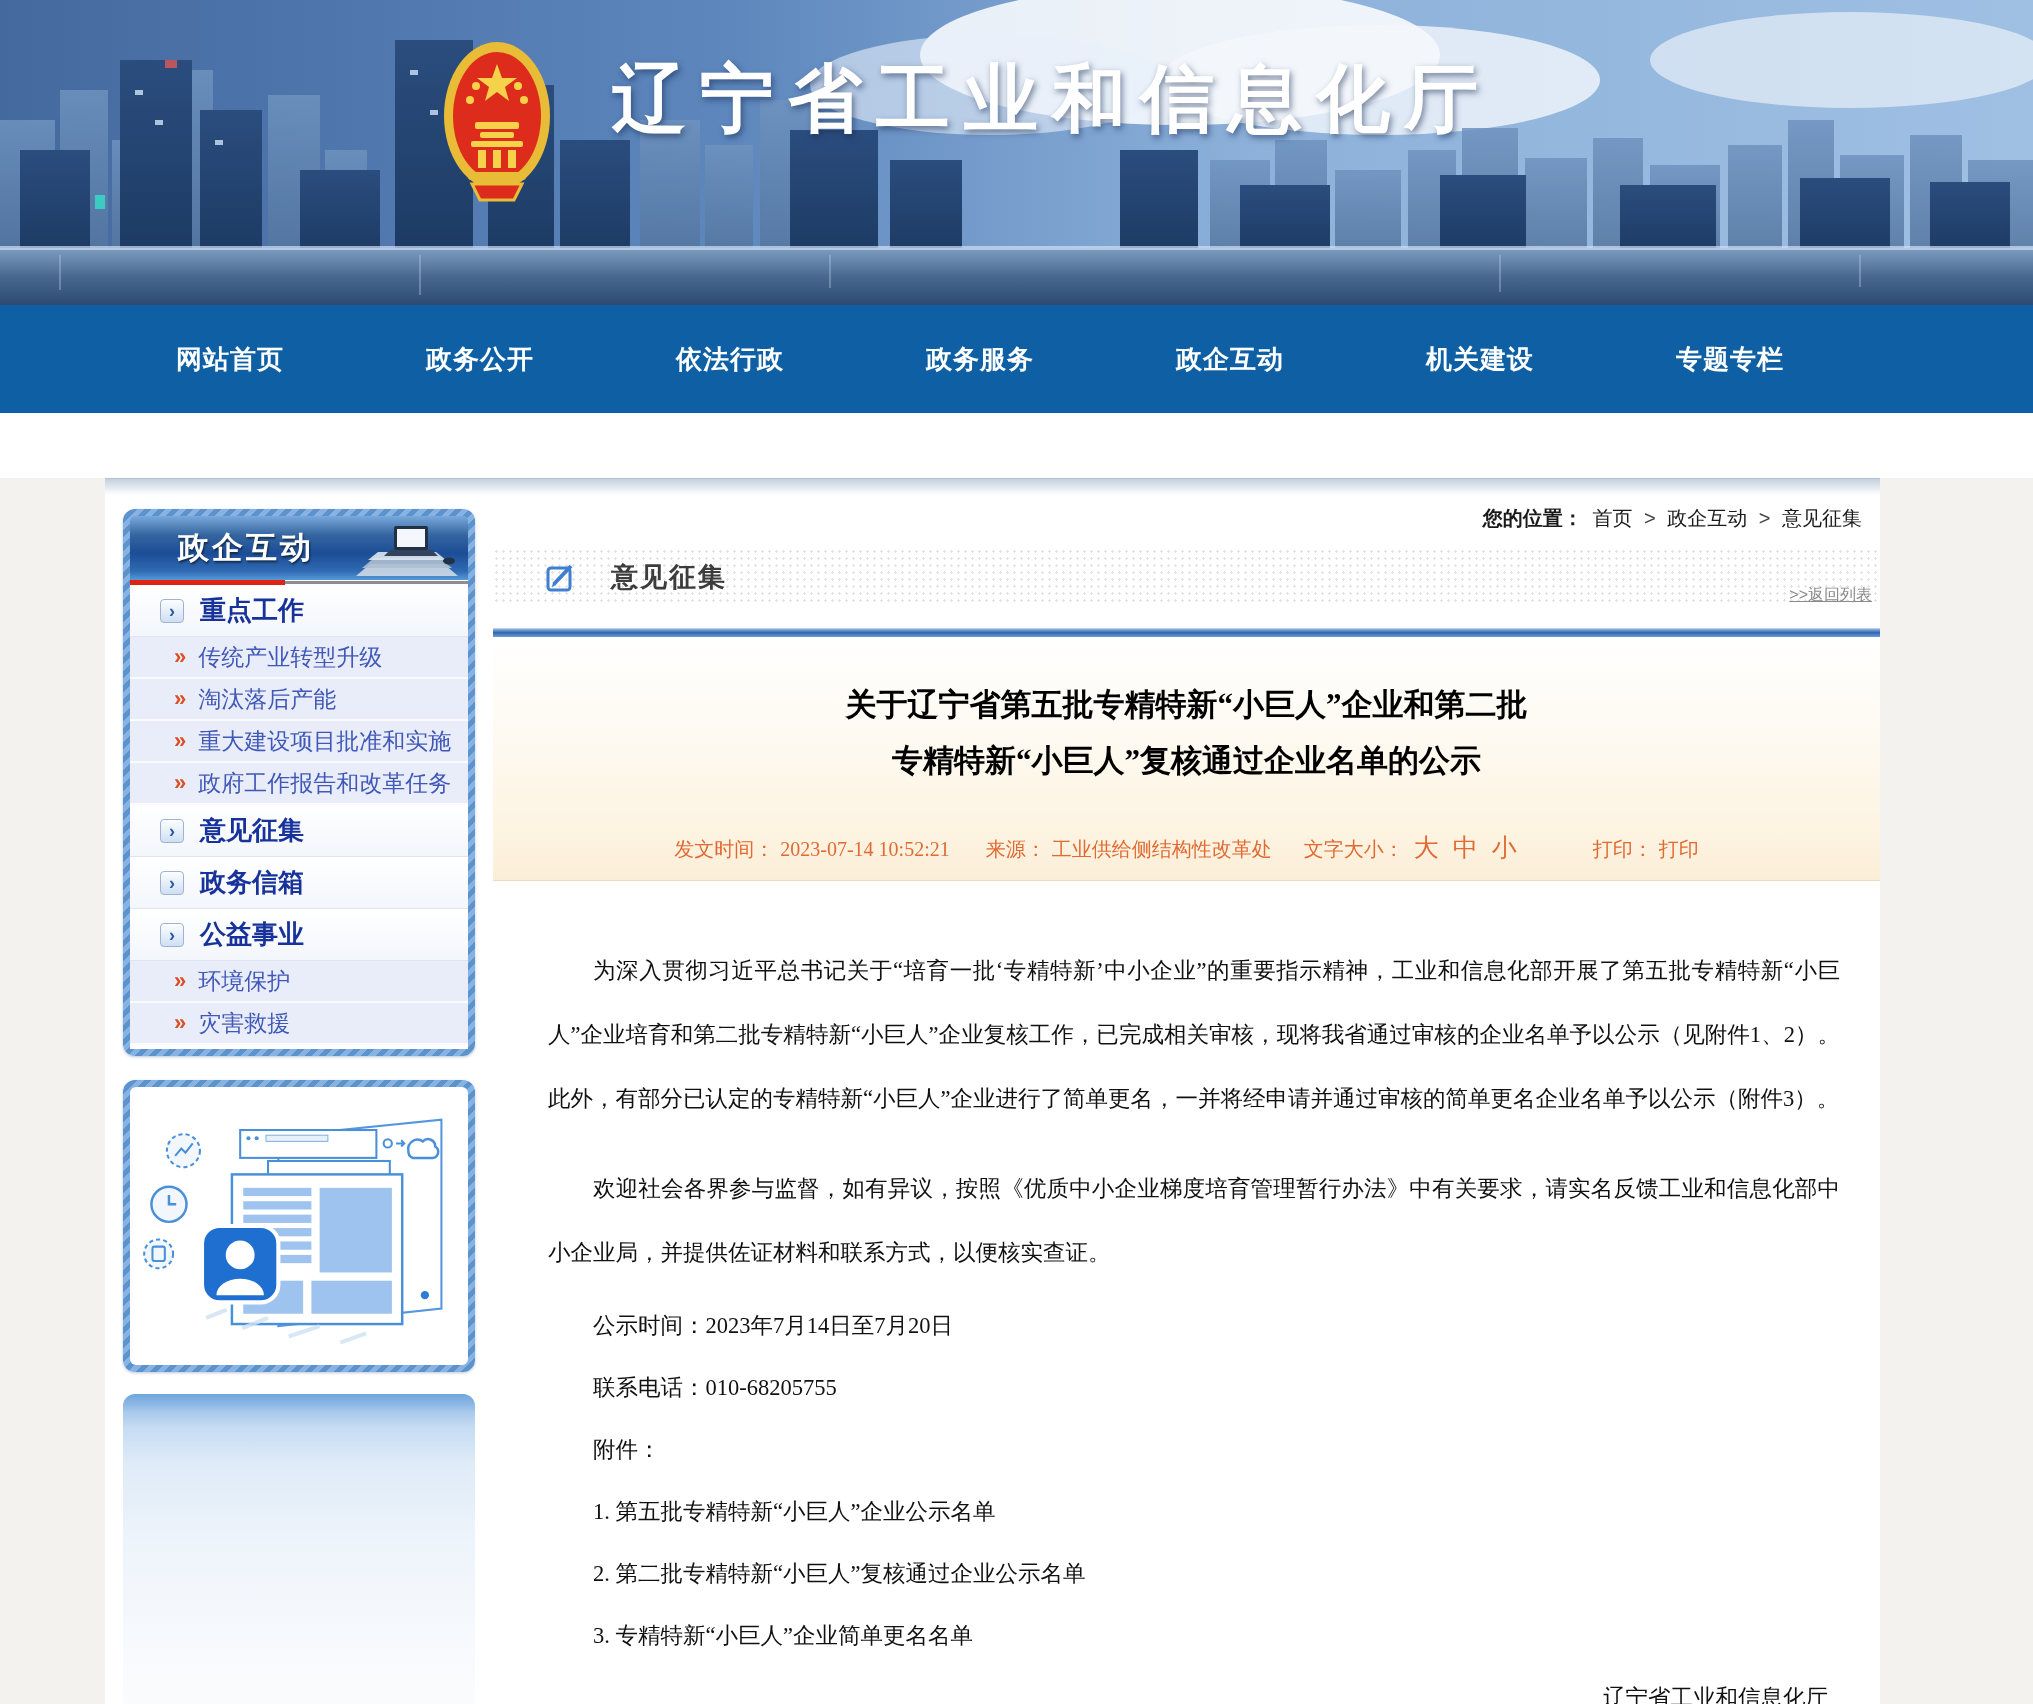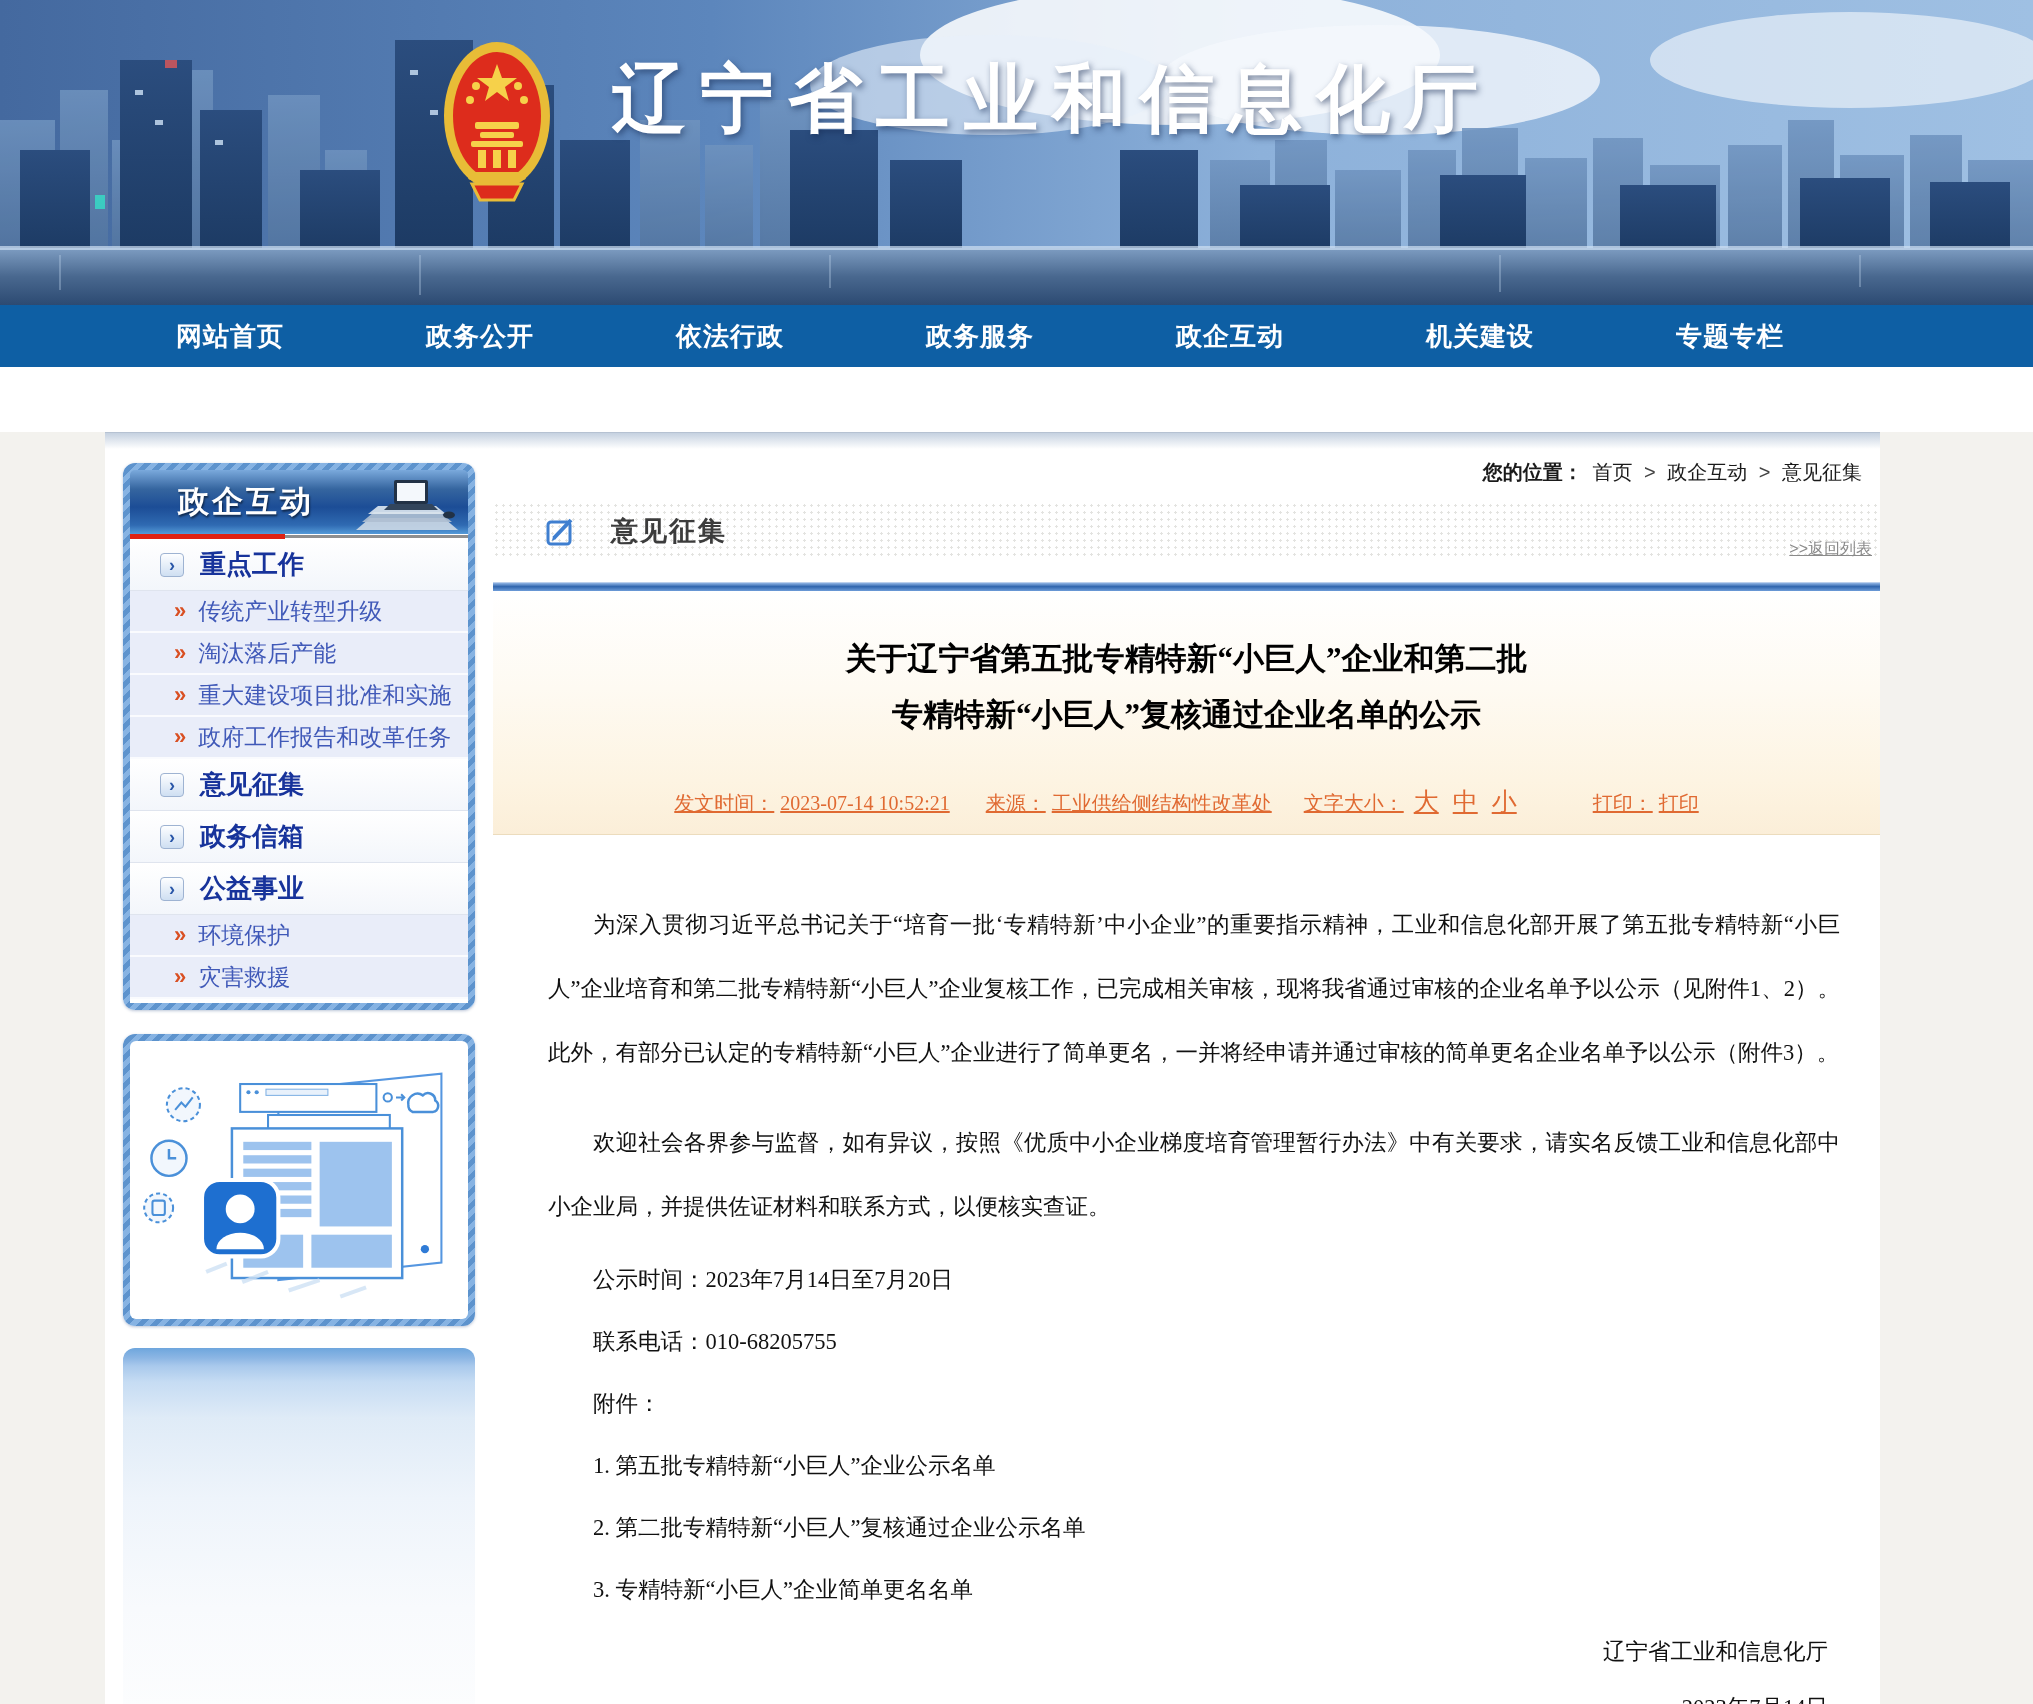--- a/index.html
+++ b/index.html
@@ -11,21 +11,21 @@
   .banner { position:relative; width:2033px; height:305px; overflow:hidden; }
   .banner svg.bg { position:absolute; inset:0; display:block; }
   .emblem { position:absolute; left:438px; top:34px; }
   .banner-titles { position:absolute; left:612px; top:50px; }
   .banner-title { color:#fff; font-size:74px; font-weight:bold; letter-spacing:14px;
                   text-shadow:2px 3px 6px rgba(20,40,80,.55); white-space:nowrap; }
   .banner-subtitle { color:#fff; font-size:27px; font-weight:bold; margin-top:16px; letter-spacing:.5px;
                      text-shadow:1px 2px 4px rgba(20,40,80,.55); }
 
   
-  .navbar { width:2033px; height:62px; background:#0e5fa4; display:flex; align-items:center; padding-left:105px; }
+  .navbar { width:2033px; height:108px; background:#0e5fa4; display:flex; align-items:center; padding-left:105px; }
   .nav-item { width:250px; text-align:center; color:#fff; font-size:26px; font-weight:bold;
               cursor:pointer; text-decoration:none; letter-spacing:1px; }
 
   .nav-gap { height:65px; background:#fff; }
 
   
   .main-panel { position:relative; margin:0 153px 0 105px; background:#fff; min-height:1249px;
                 border-top:1px solid #b6c2d2; }
   .main-panel::before { content:""; position:absolute; top:0; left:0; right:0; height:16px;
                         background:linear-gradient(180deg,#c5d1e0 0%, rgba(255,255,255,0) 100%); }
@@ -82,21 +82,21 @@
 
   .blue-bar { height:9px; margin-top:22px; border-top:1px solid #bcd0ec;
      background:linear-gradient(180deg,#8fb4e4 0%,#3166ae 45%,#6d9cd8 100%); }
 
   .article-head { background:linear-gradient(180deg,#ffffff 0%,#fefaf2 40%,#fdf4e2 78%,#fbeed8 100%);
                   padding-top:40px; }
   .article-title { text-align:center; font-family:"Liberation Serif","DejaVu Serif",serif;
                    font-weight:bold; font-size:31px; line-height:56px; color:#000; }
   .meta { margin-top:30px; text-align:center; color:#e06a32; font-size:20px; padding:12px 0 16px;
           border-bottom:1px solid #ecdcbd; font-family:"Liberation Serif","DejaVu Serif",serif; }
-  .meta span { margin:0 3px;text-decoration:underline; }
+  .meta span { margin:0 3px; }
   .meta .big { font-size:25px; margin:0 7px; cursor:pointer; }
   .meta .gap { display:inline-block; width:50px; }
   .meta .clickable { cursor:pointer; }
 
   .article-body { background:#fff; padding:58px 40px 0 55px;
                   font-family:"Liberation Serif","DejaVu Serif",serif; font-size:22.5px; color:#111; }
   .para { text-indent:2em; line-height:64px; text-align:justify; margin-bottom:26px; }
   .bline { text-indent:2em; line-height:30px; margin-bottom:32px; }
   .sign { text-align:right; line-height:30px; margin-top:18px; padding-right:12px; }
   .sign-date { text-align:right; line-height:30px; margin-top:26px; padding-right:12px; }

